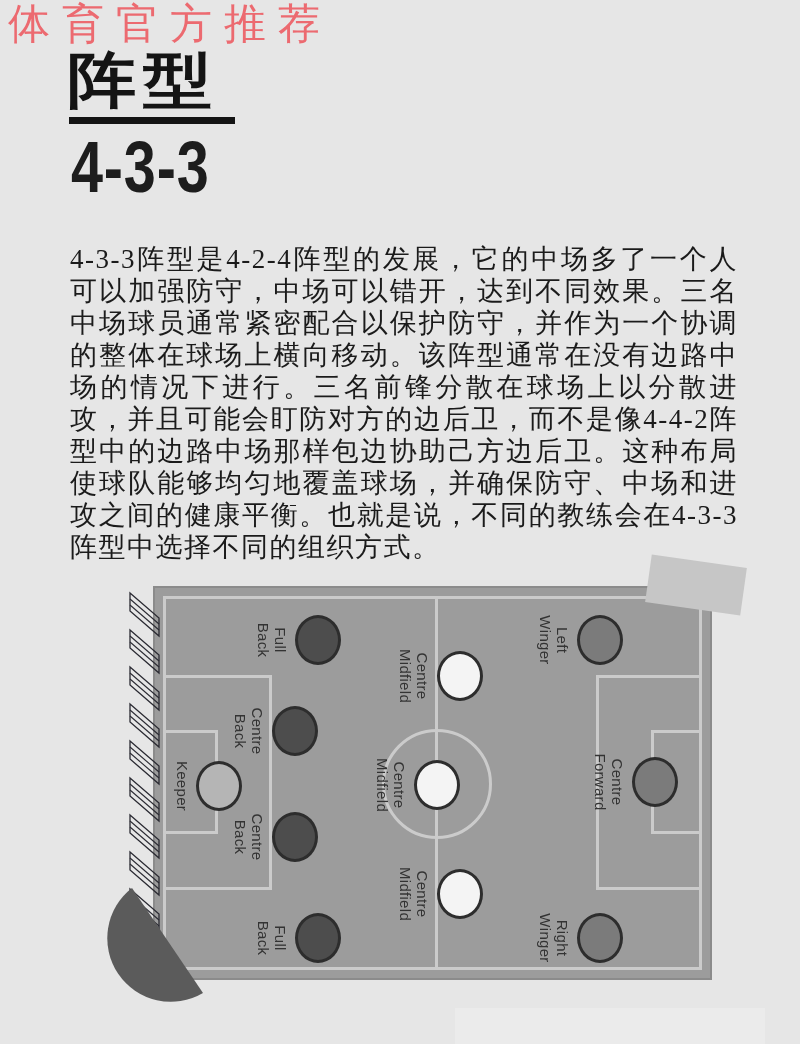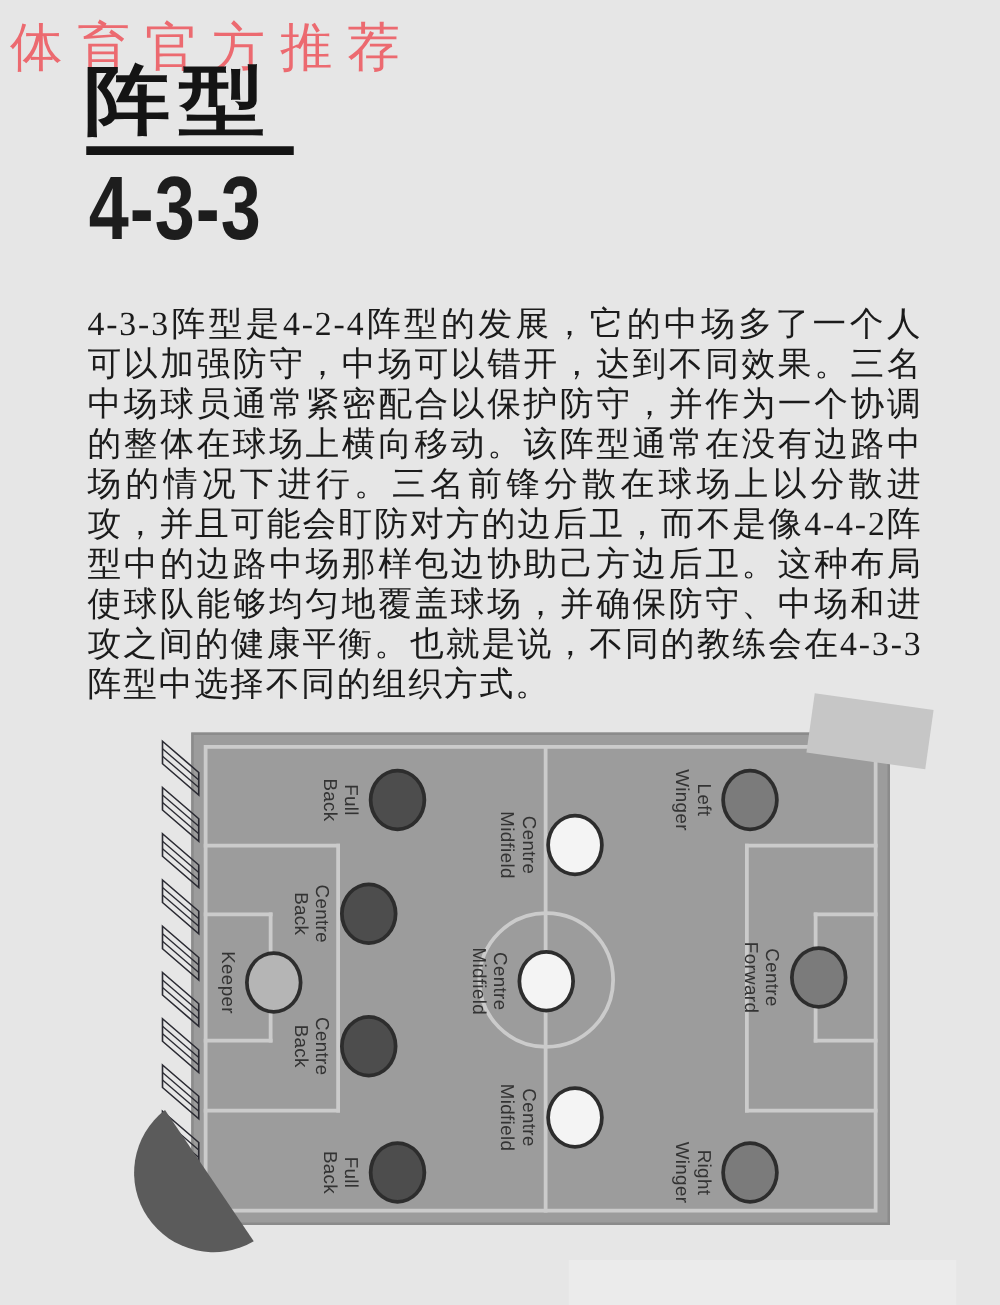--- a/index.html
+++ b/index.html
@@ -3,21 +3,21 @@
 <meta charset="utf-8">
 <style>
   html,body { margin:0; padding:0; background:#e6e6e6; }
   .canvas {
     position:relative; width:800px; height:1044px; background:#e6e6e6;
     overflow:hidden; font-family:"Liberation Sans", sans-serif;
   }
 
   
   .watermark {
-    position:absolute; left:8px; top:15px; white-space:nowrap;
+    position:absolute; left:8px; top:0px; white-space:nowrap;
     font-family:"Liberation Serif", serif; font-size:42px; line-height:48px;
     color:#ec6a70; letter-spacing:12px;
   }
   .title {
     position:absolute; left:67px; top:50px; font-size:60px; line-height:62px;
     font-weight:900; color:#141414; letter-spacing:6px;
     transform:scaleX(1.15); transform-origin:left top; white-space:nowrap;
   }
   .title-underline {
     position:absolute; left:69px; top:117px; width:166px; height:7px; background:#141414;

